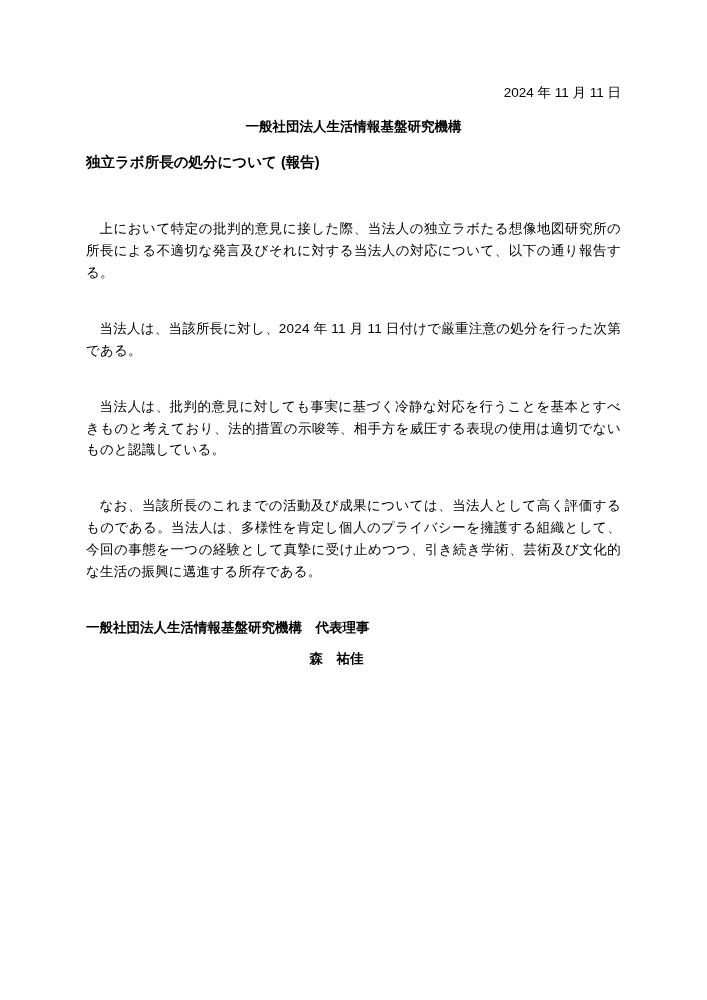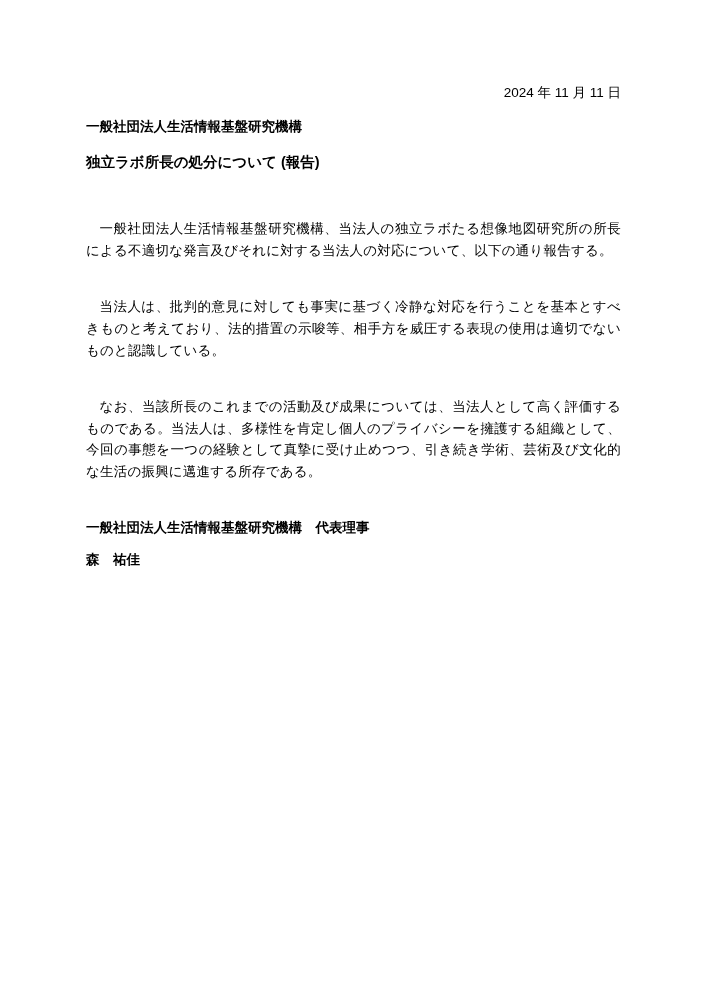--- a/index.html
+++ b/index.html
@@ -21,21 +21,21 @@
     padding: 82px 86px 40px 86px;
     background: #ffffff;
   }
   .doc-date {
     text-align: right;
     font-size: 13.5px;
     line-height: 1.6;
     margin-bottom: 12px;
   }
   .doc-org {
-    text-align: left;
+    text-align: center;
     font-size: 13.5px;
     font-weight: bold;
     line-height: 1.6;
     margin-bottom: 14px;
   }
   .doc-title {
     font-size: 14.5px;
     font-weight: bold;
     line-height: 1.6;
     margin-bottom: 44px;
@@ -49,40 +49,41 @@
     letter-spacing: 0.2px;
   }
   .doc-signature {
     margin-top: 24px;
     text-align: left;
     font-size: 13.5px;
     font-weight: bold;
     line-height: 1.6;
   }
   .doc-signer {
-    text-align: left;
+    text-align: center;
     font-size: 13.5px;
     font-weight: bold;
     line-height: 1.6;
     margin-top: 10px;
     padding-right: 34px;
   }
 </style>
 </head>
 <body>
 
 <div class="page">
   <div class="doc-date">2024 年 11 月 11 日</div>
 
   <div class="doc-org">一般社団法人生活情報基盤研究機構</div>
 
   <div class="doc-title">独立ラボ所長の処分について (報告)</div>
 
-  <p class="doc-paragraph">一般社団法人生活情報基盤研究機構、当法人の独立ラボたる想像地図研究所の所長による不適切な発言及びそれに対する当法人の対応について、以下の通り報告する。</p>
+  <p class="doc-paragraph">上において特定の批判的意見に接した際、当法人の独立ラボたる想像地図研究所の所長による不適切な発言及びそれに対する当法人の対応について、以下の通り報告する。</p>
 
+  <p class="doc-paragraph">当法人は、当該所長に対し、2024 年 11 月 11 日付けで厳重注意の処分を行った次第である。</p>
 
 
   <p class="doc-paragraph">当法人は、批判的意見に対しても事実に基づく冷静な対応を行うことを基本とすべきものと考えており、法的措置の示唆等、相手方を威圧する表現の使用は適切でないものと認識している。</p>
 
   <p class="doc-paragraph">なお、当該所長のこれまでの活動及び成果については、当法人として高く評価するものである。当法人は、多様性を肯定し個人のプライバシーを擁護する組織として、今回の事態を一つの経験として真摯に受け止めつつ、引き続き学術、芸術及び文化的な生活の振興に邁進する所存である。</p>
 
   <div class="doc-signature">一般社団法人生活情報基盤研究機構　代表理事</div>
 
   <div class="doc-signer">森　祐佳</div>
 </div>

